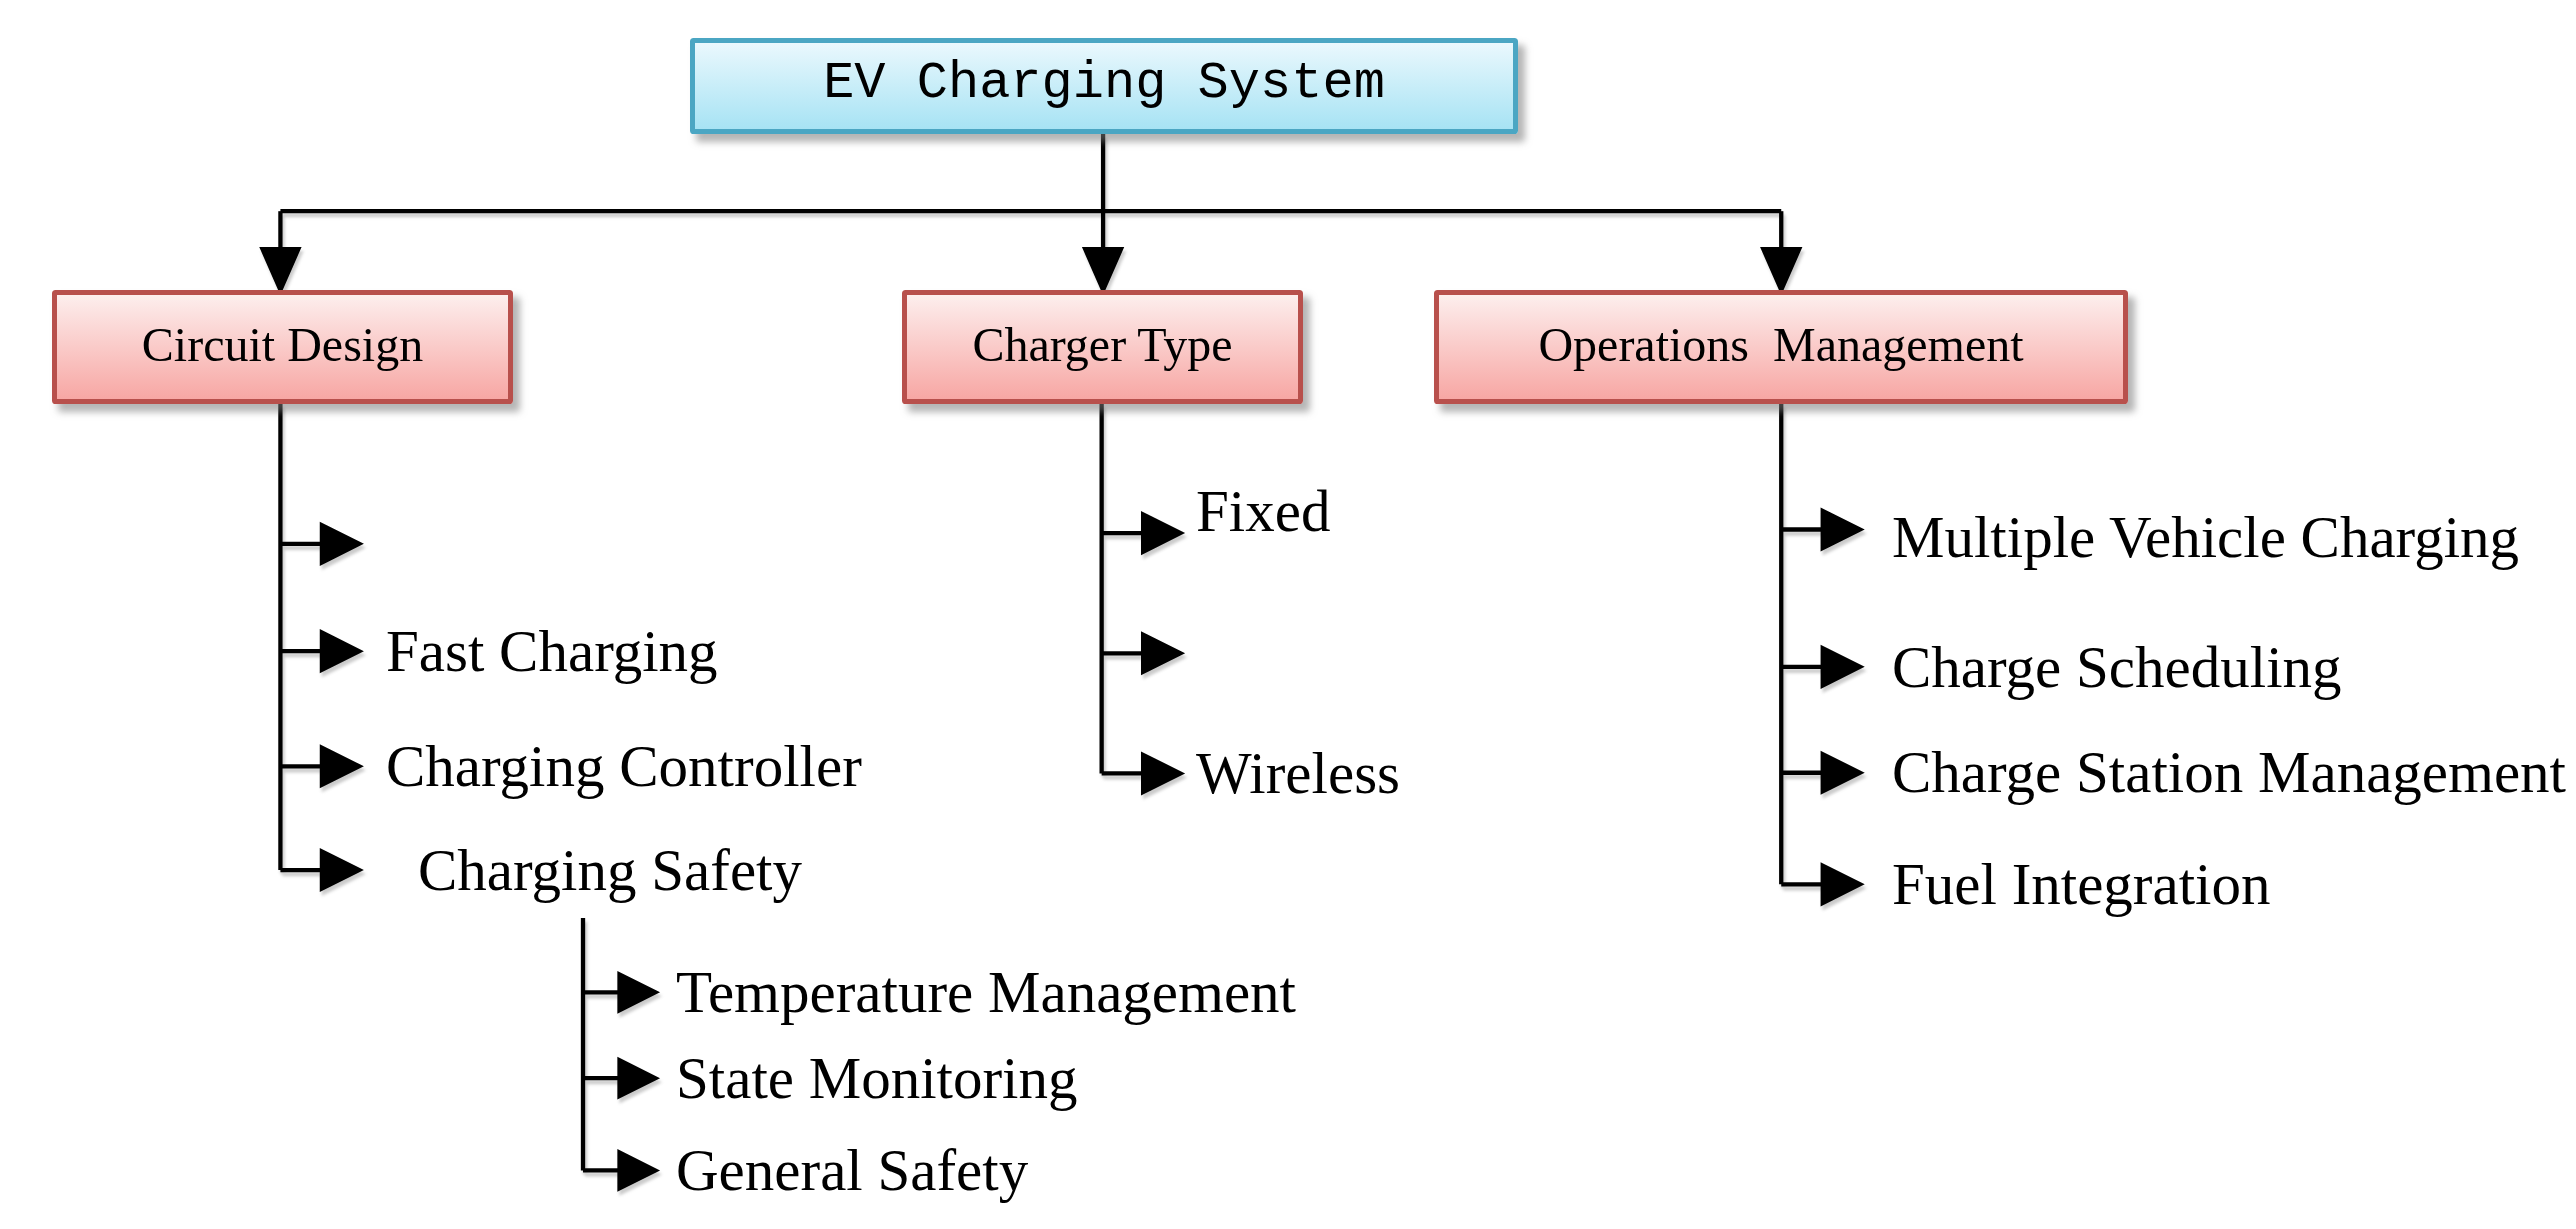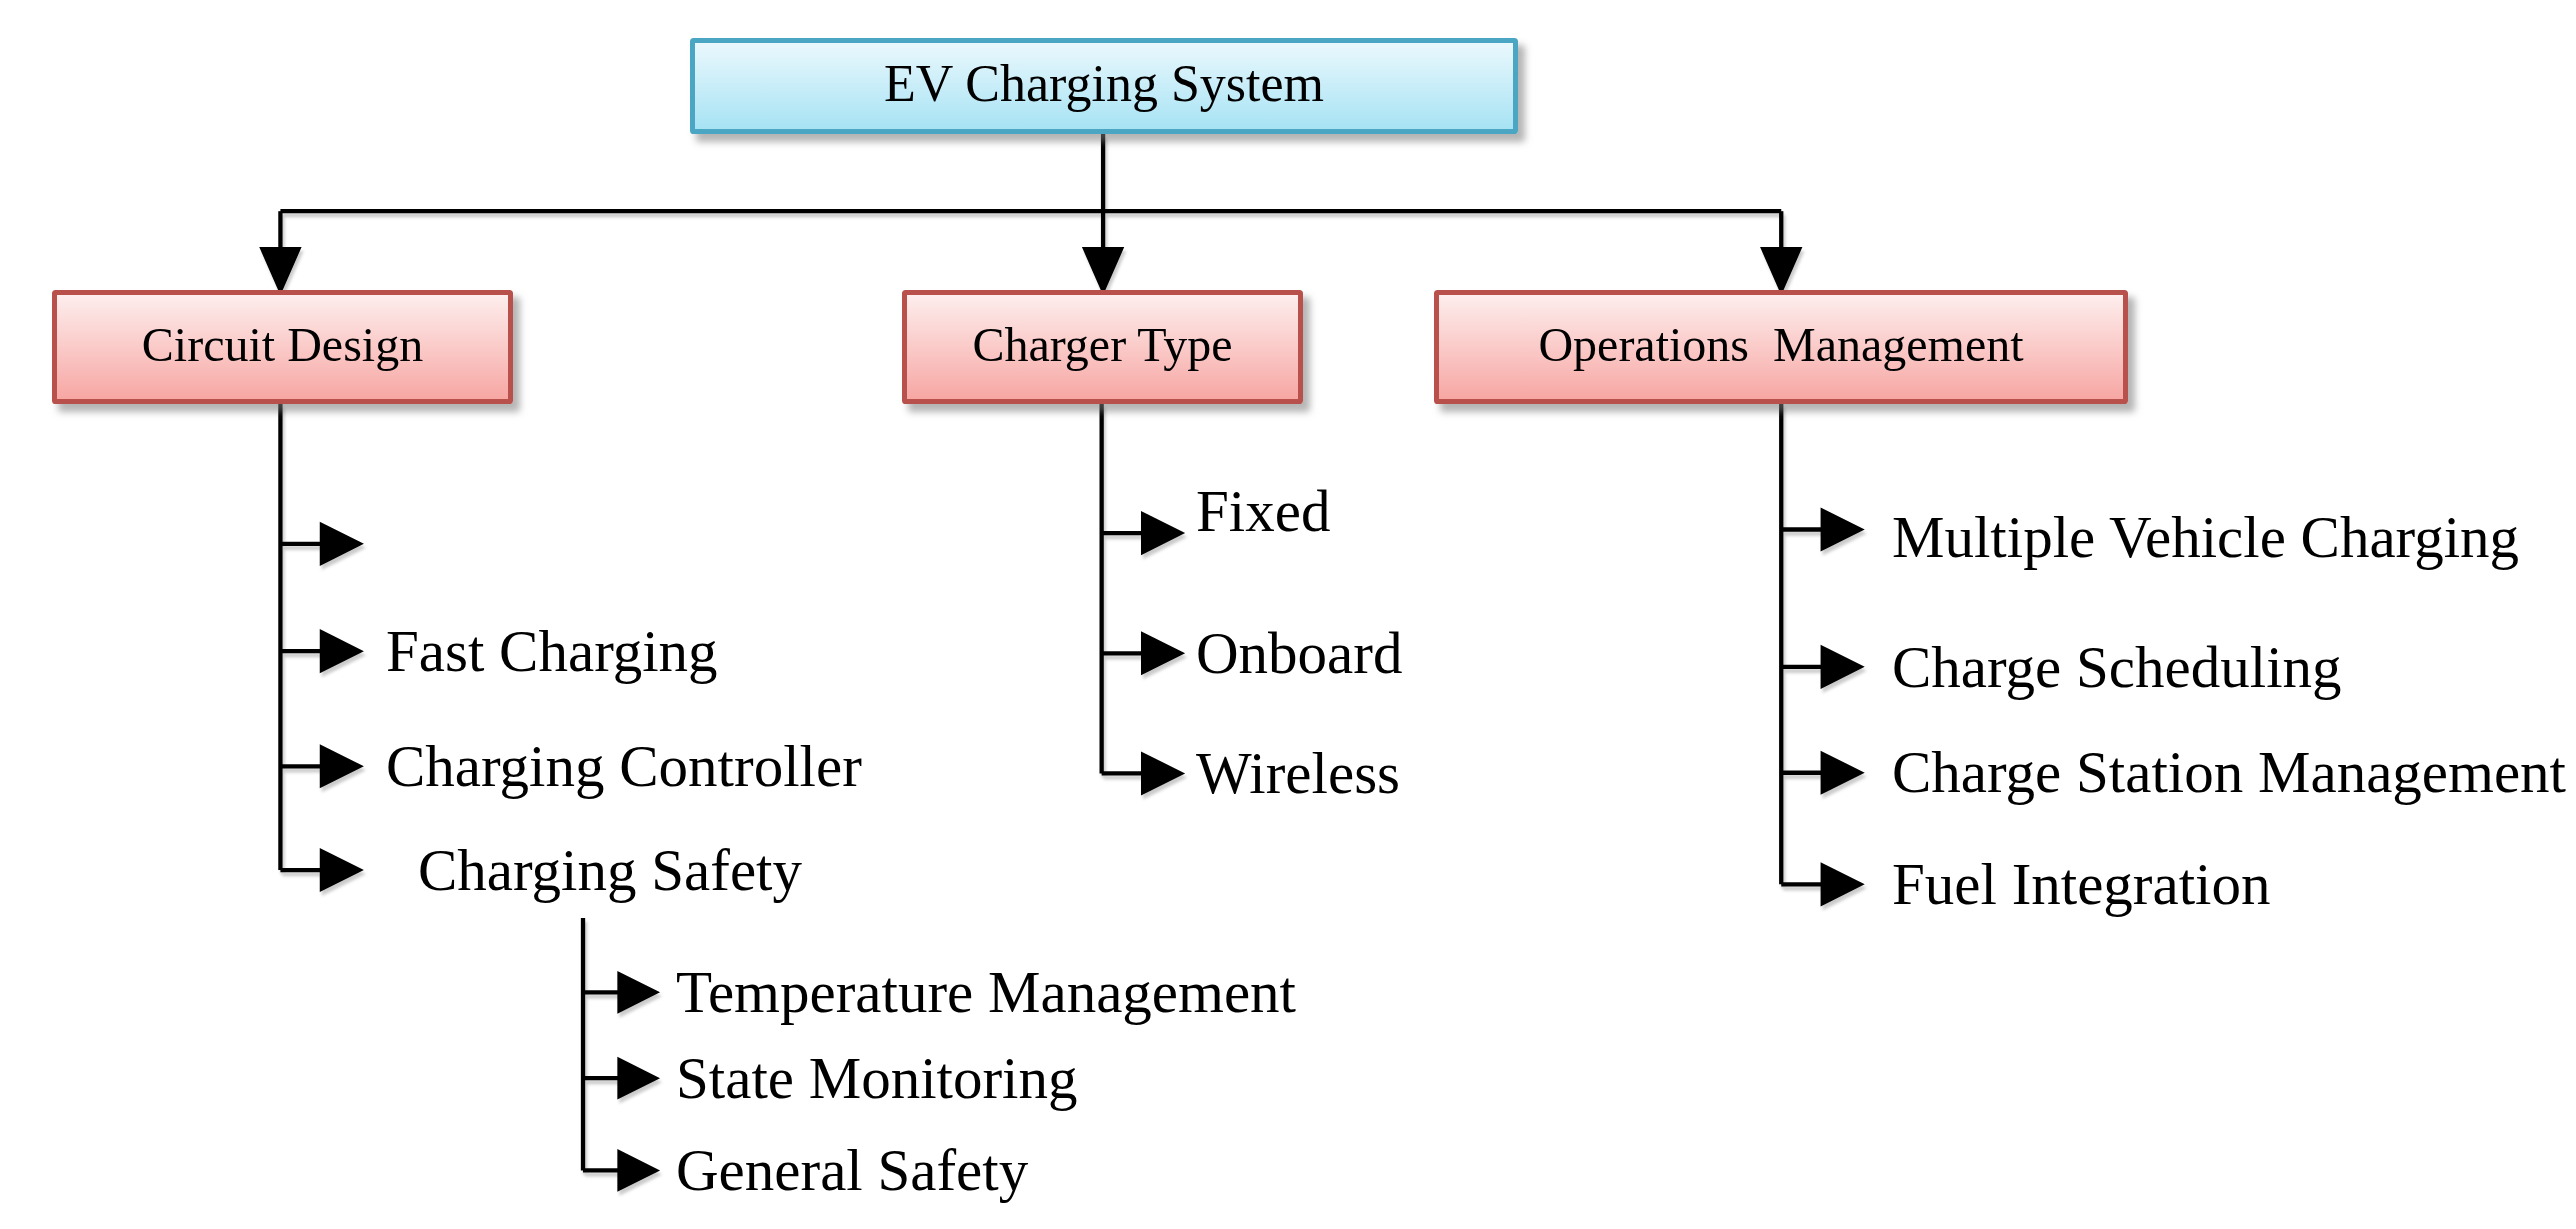--- a/index.html
+++ b/index.html
@@ -11,20 +11,21 @@
     filter:drop-shadow(2.9px 4.3px 1.4px rgba(140,140,140,0.45));}
   .node{
     position:absolute;display:flex;align-items:center;justify-content:center;
     border-radius:3.6px;box-shadow:6.4px 7.9px 7.2px rgba(120,120,120,0.55);
     text-align:center;
   }
   .node-root{
     border:5px solid var(--root-border,#4BA6C3);
     background:linear-gradient(180deg,var(--root-fill-top,#EAF8FD) 0%,var(--root-fill-bottom,#A7E3F4) 100%);
     font-size:52px;
+    font-family:Liberation Mono, monospace;
   }
   .node-branch{
     border:5px solid var(--branch-border,#B8504C);
     background:linear-gradient(180deg,var(--branch-fill-top,#FDEEED) 0%,var(--branch-fill-bottom,#F7A7A4) 100%);
     font-size:48px;
   }
   .node-label{white-space:pre;line-height:1;padding-bottom:4.3px;}
   .item{
     position:absolute;display:block;height:64px;line-height:64px;
     font-size:59px;white-space:pre;color:var(--text-color,#000);
@@ -111,21 +112,20 @@
 
   <span class="item" style="left:386px;top:619px;">Fast Charging</span>
   <span class="item" style="left:386px;top:734px;">Charging Controller</span>
   <span class="item" style="left:386px;top:838px;margin-left:32px;">Charging Safety</span>
 
   <span class="item" style="left:676px;top:960px;">Temperature Management</span>
   <span class="item" style="left:676px;top:1046px;">State Monitoring</span>
   <span class="item" style="left:676px;top:1138px;">General Safety</span>
 
   <span class="item" style="left:1196px;top:479px;">Fixed</span>
-  <span class="item" style="left:1196px;top:621px;">Onboard</span>
   <span class="item" style="left:1196px;top:741px;">Wireless</span>
 
   <span class="item" style="left:1892px;top:497px;margin-top:8px;">Multiple Vehicle Charging</span>
   <span class="item" style="left:1892px;top:635px;">Charge Scheduling</span>
   <span class="item" style="left:1892px;top:740px;">Charge Station Management</span>
   <span class="item" style="left:1892px;top:852px;">Fuel Integration</span>
 
 </div>
 
 

